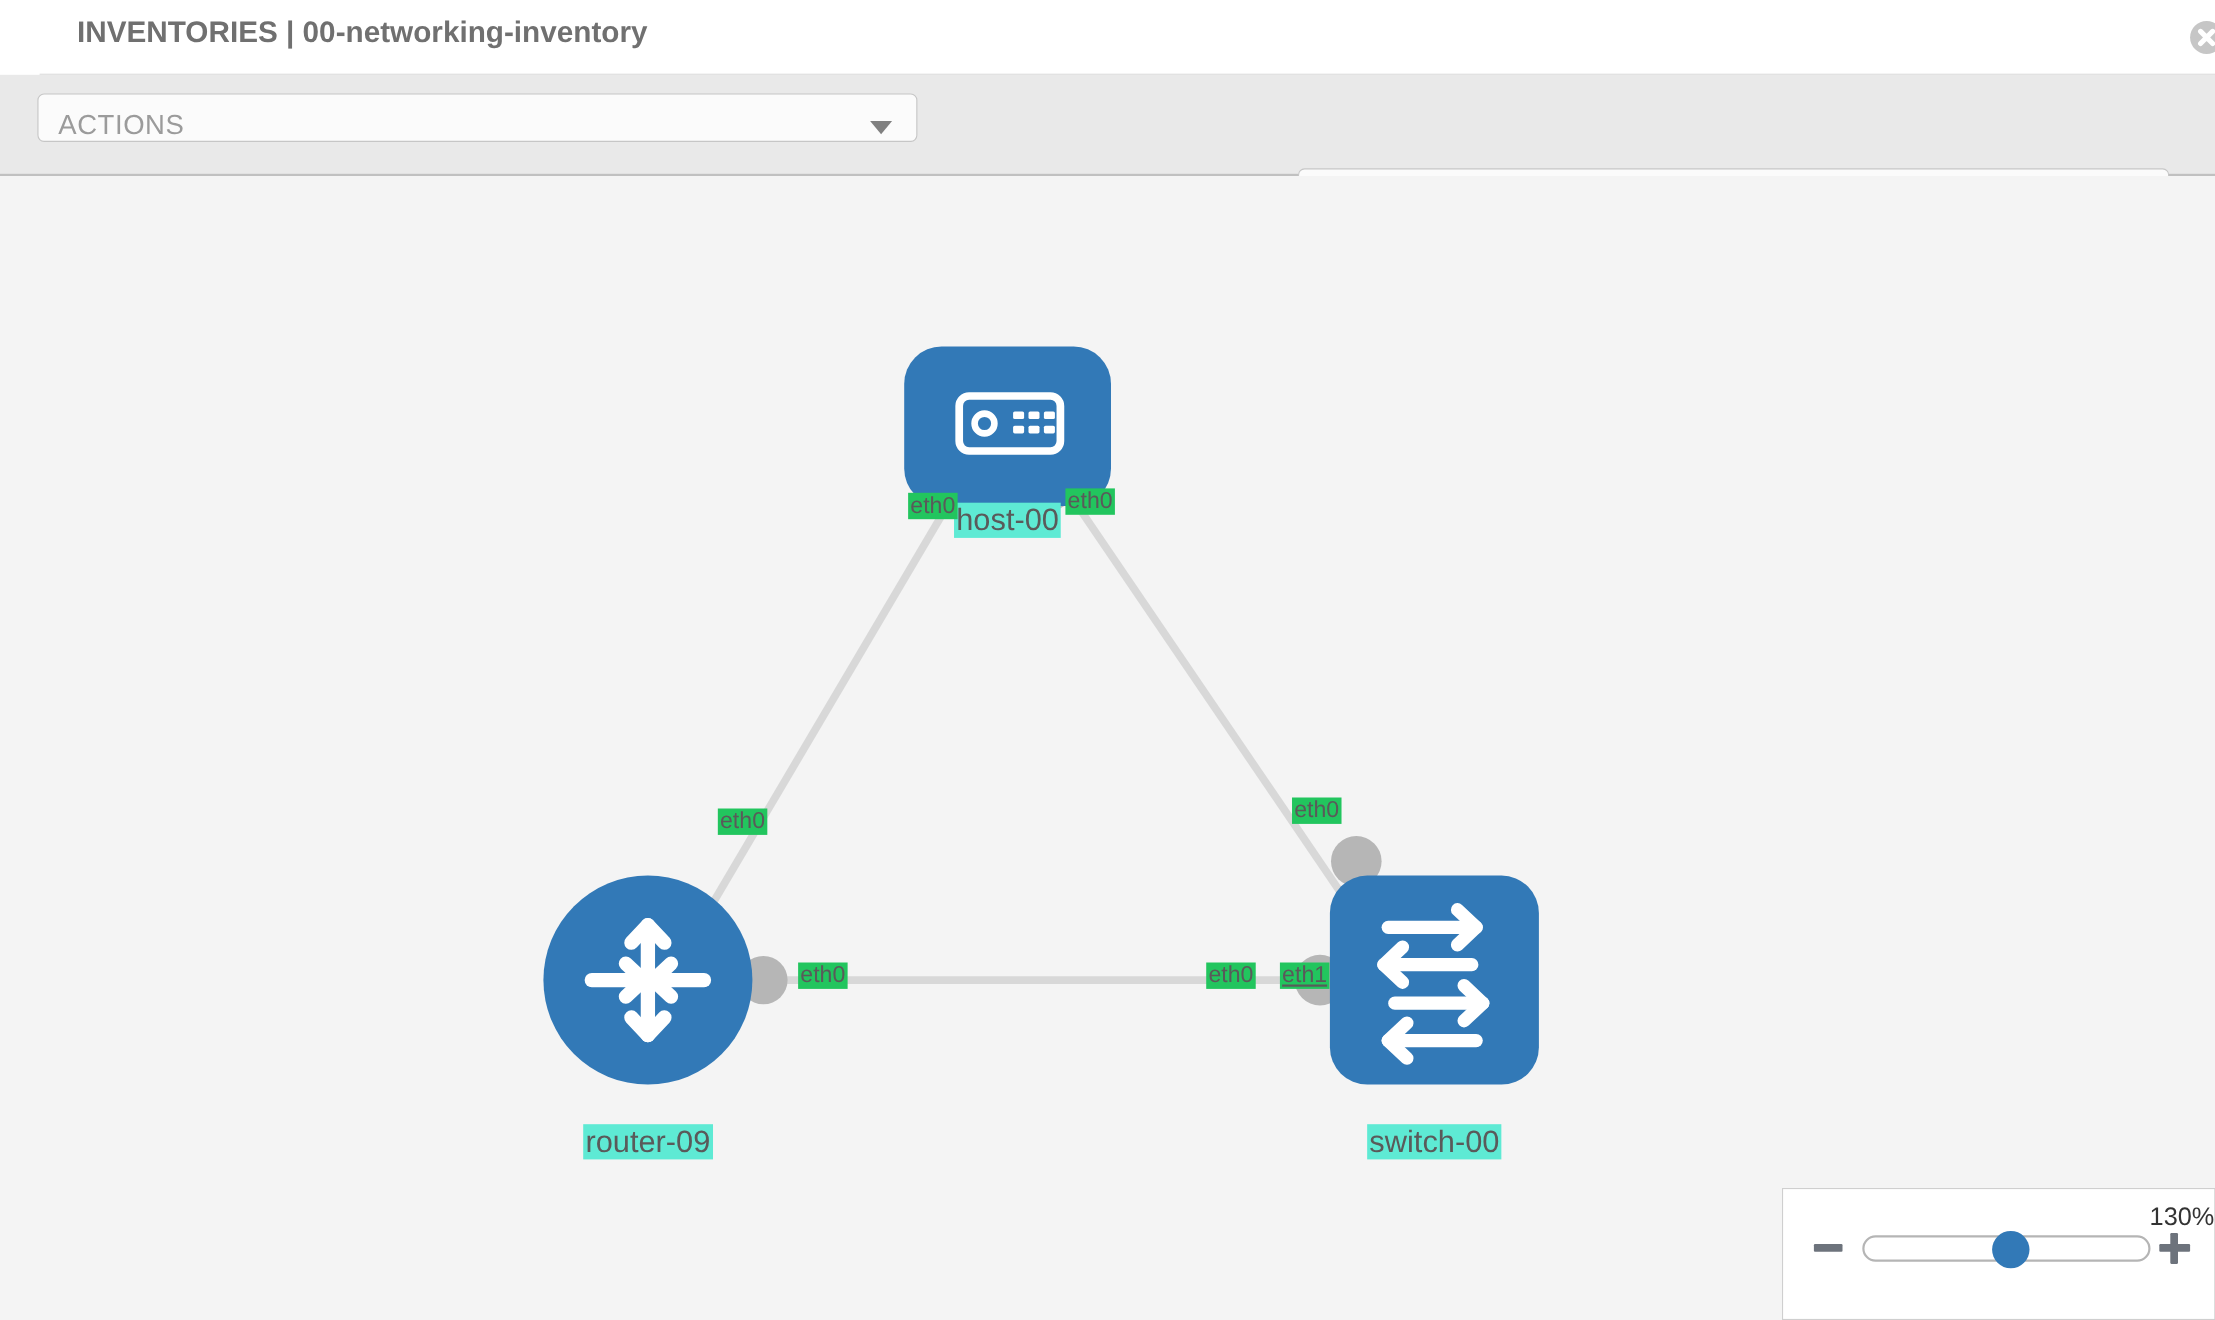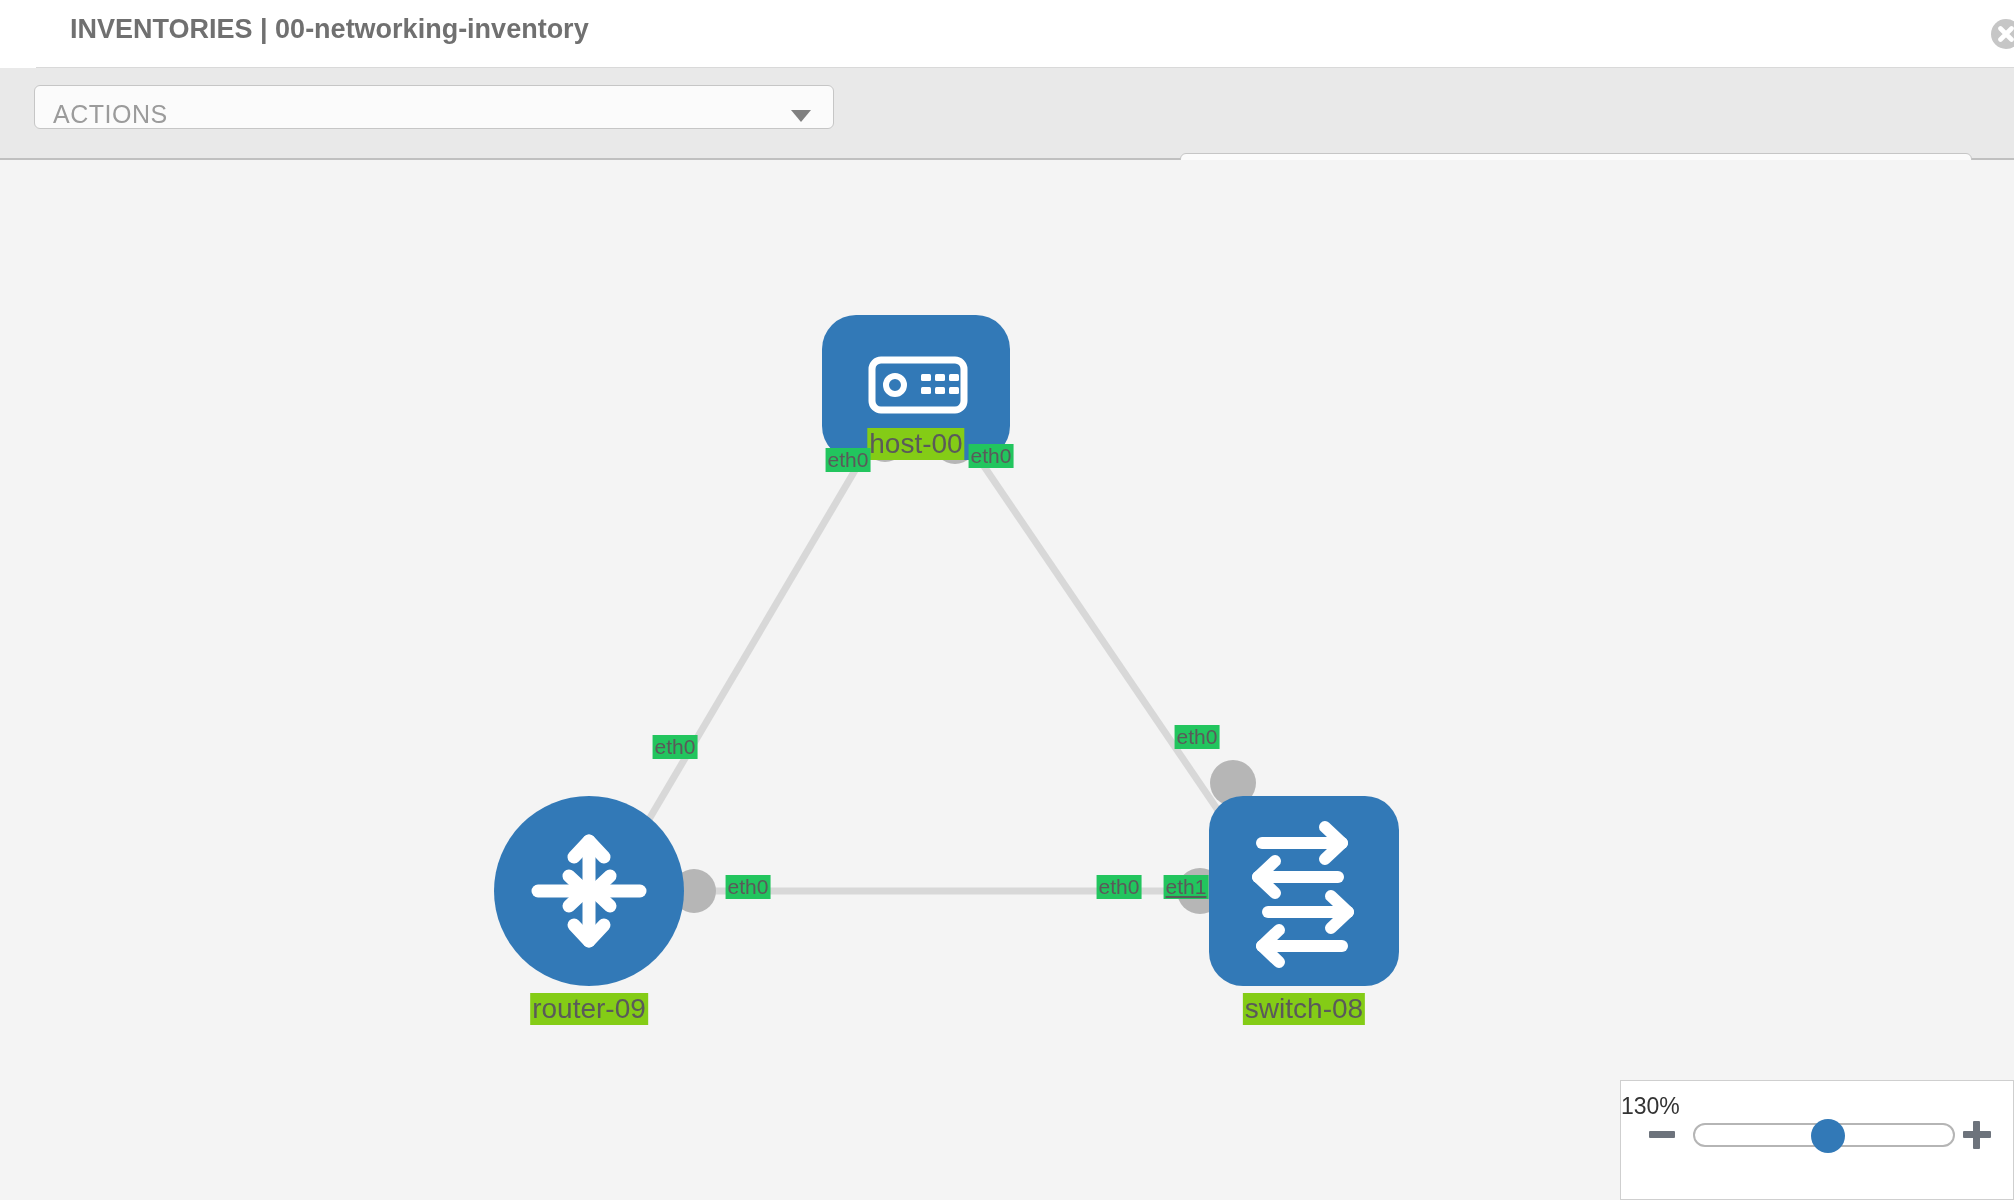--- a/index.html
+++ b/index.html
@@ -112,24 +112,25 @@
     position: absolute;
     left: 0; top: 0;
     width: 2014px; height: 1040px;
   }
 
   
   .node-label {
     position: absolute;
     font-size: 28px;
     color: #5a5a5a;
-    background: #84cc16;
+    background: #5eead4;
     white-space: nowrap;
     padding: 0 2px;
     transform: translateX(-50%);
+    margin-top: 29px;
   }
   .edge-label {
     position: absolute;
     font-size: 21px;
     color: #5a5a5a;
     background: #22c55e;
     white-space: nowrap;
     padding: 0 2px;
     transform: translateX(-50%);
   }
@@ -138,21 +139,21 @@
   .zoom-panel {
     position: absolute;
     left: 1620px; top: 1080px;
     width: 394px; height: 120px;
     background: #ffffff;
     border: 1px solid #cfcfcf;
   }
   .zoom-value {
     position: absolute;
     top: 12px; left: 0; width: 100%;
-    text-align: left;
+    text-align: right;
     font-size: 23px;
     color: #333333;
   }
   .zoom-minus {
     position: absolute;
     left: 28px; top: 50px;
     width: 26px; height: 7px;
     background: #6d737c;
     border-radius: 1px;
     cursor: pointer;
@@ -303,21 +304,21 @@
           <path d="M1331 736 L1348 752 L1331 768"></path>
 
           <path d="M1342 786 L1262 786"></path>
           <path d="M1279 770 L1262 786 L1279 802"></path>
         </g>
       </g>
     </svg>
 
     <div class="node-label" style="left:916px; top:268px;">host-00</div>
     <div class="node-label" style="left:589px; top:833px;">router-09</div>
-    <div class="node-label" style="left:1304px; top:833px;">switch-08</div>
+    <div class="node-label" style="left:1304px; top:833px;">switch-00</div>
 
     <div class="edge-label" style="left:848px; top:288px;">eth0</div>
     <div class="edge-label" style="left:991px; top:284px;">eth0</div>
     <div class="edge-label" style="left:675px; top:575px;">eth0</div>
     <div class="edge-label" style="left:1197px; top:565px;">eth0</div>
     <div class="edge-label" style="left:748px; top:715px;">eth0</div>
     <div class="edge-label" style="left:1119px; top:715px;">eth0</div>
     <div class="edge-label" style="left:1186px; top:715px;text-decoration:underline;">eth1</div>
 
   </div>

